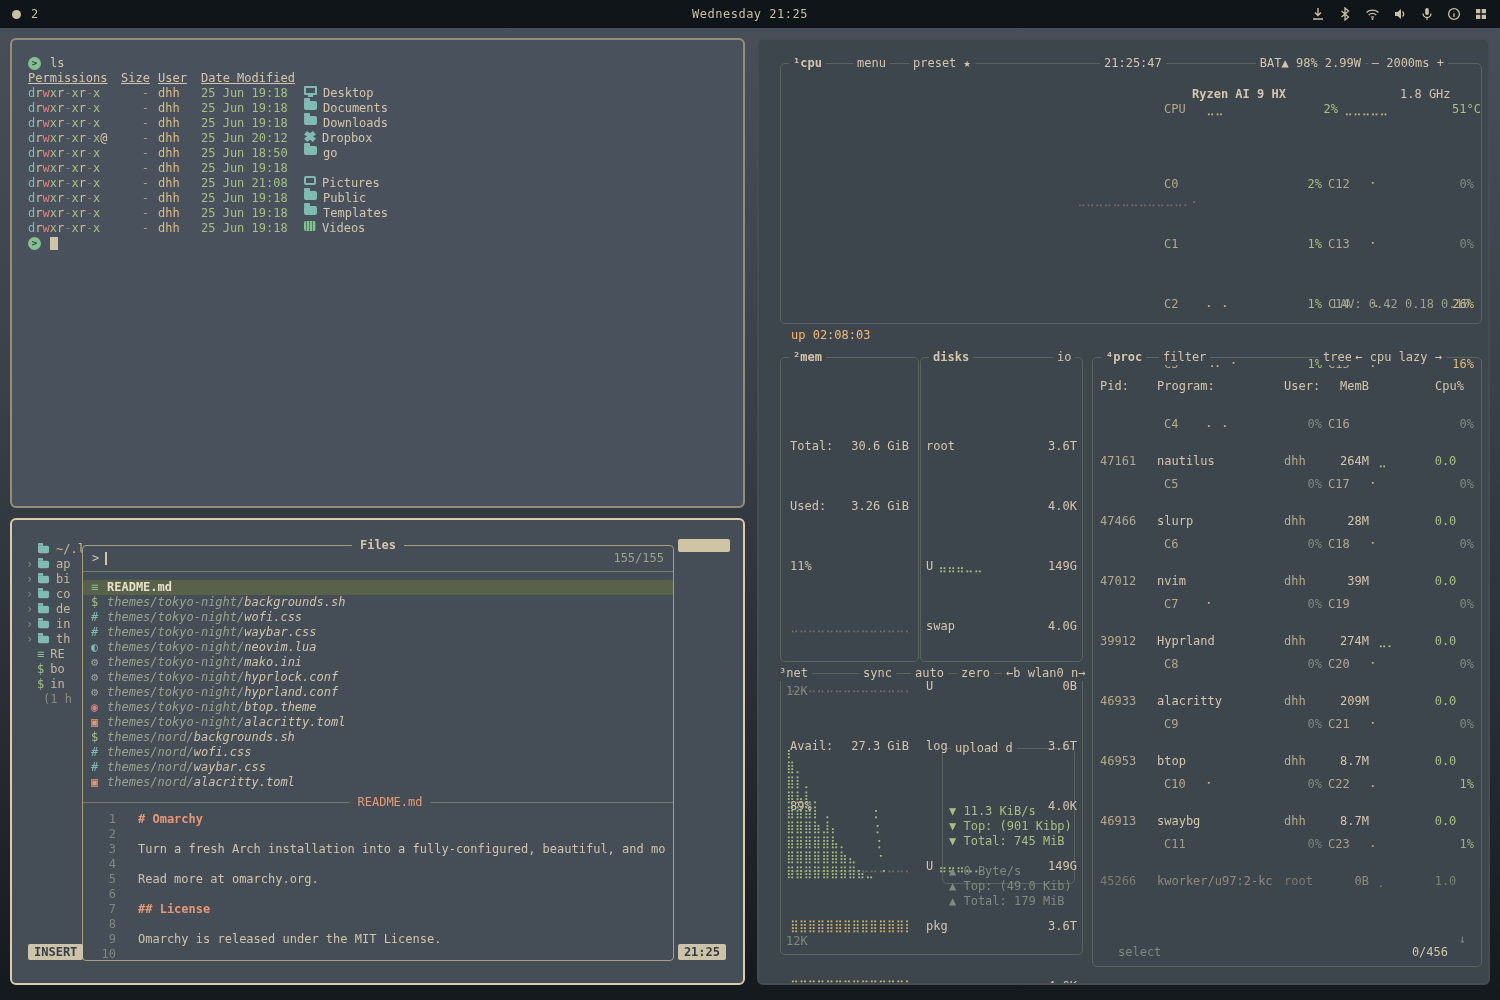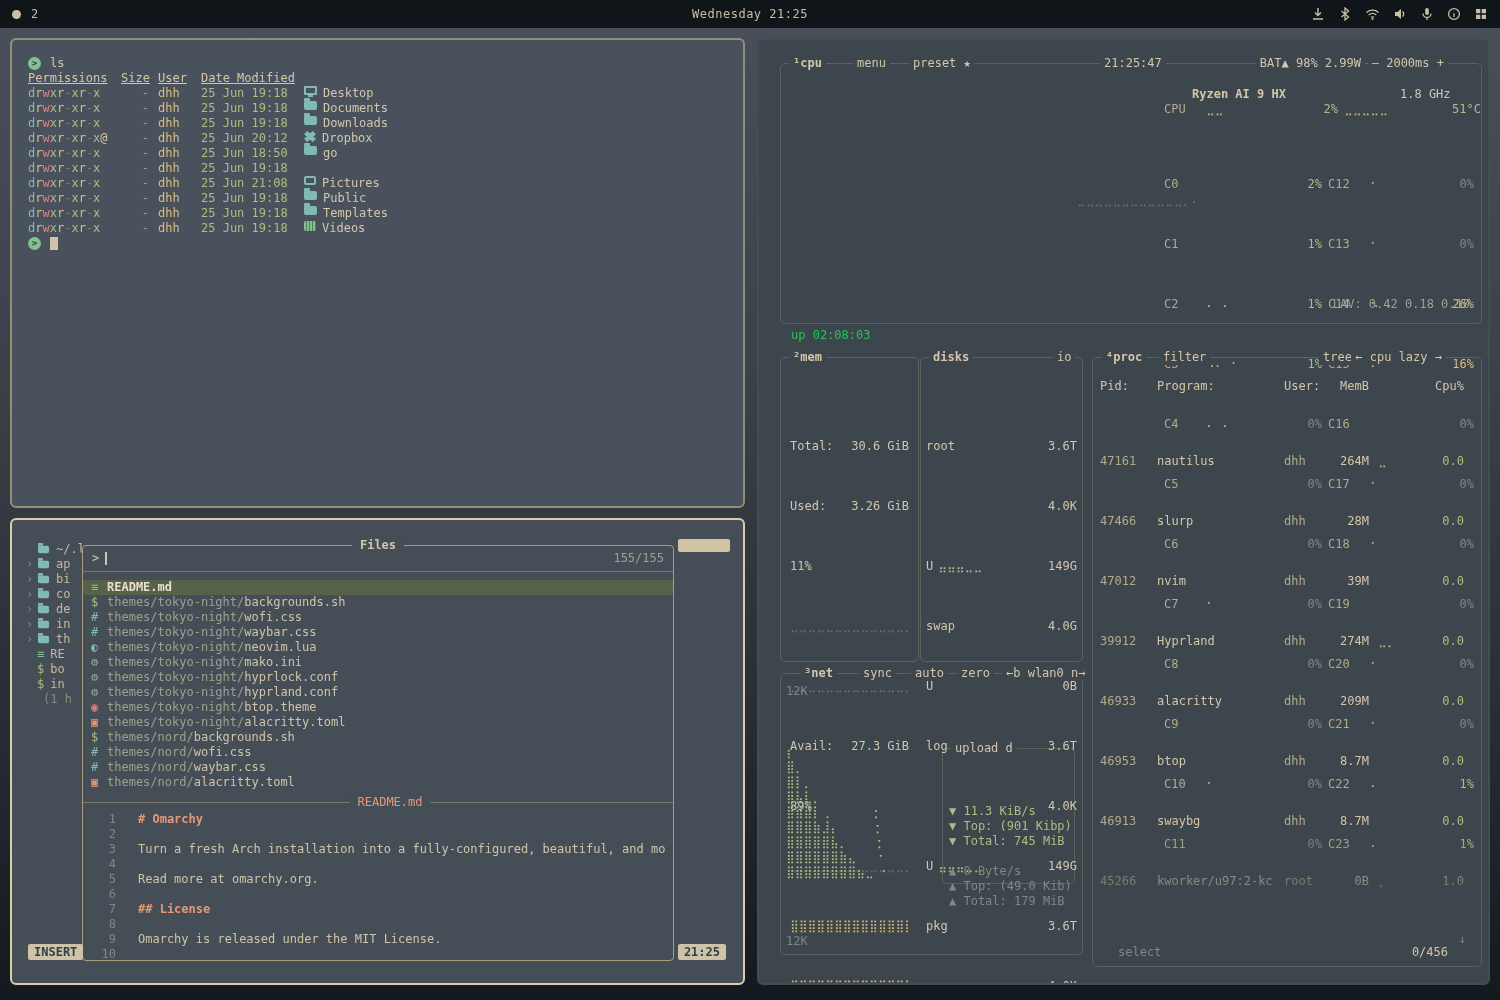--- a/index.html
+++ b/index.html
@@ -66,21 +66,21 @@
 .tr-row{display:flex;height:15px;align-items:center;color:#c4b998;white-space:pre}
 .tr-ch{width:11px;color:#7f887e}
 .tr-row .ic-folder{transform:scale(.85)}
 .dim{opacity:.55}
 #picker{position:absolute;left:70px;top:25px;width:592px;height:416px;border:1px solid #a59d7e;border-radius:4px;background:var(--nvbg);z-index:5}
 #picker-title{position:absolute;top:18px;left:366px;transform:translateX(-50%);background:var(--nvbg);padding:0 8px;font-weight:bold;z-index:6}
 #picker-scroll{position:absolute;left:666px;top:19px;width:52px;height:13px;background:#cfc4a4;border-radius:2px;z-index:6}
 #pk-input{position:absolute;left:71px;top:26px;width:590px;height:26px;display:flex;align-items:center;padding:0 9px;border-bottom:1px solid rgba(165,157,126,.55);z-index:6}
 #pk-count{margin-left:auto;color:#9aa38c}
 #pk-list{position:absolute;left:71px;top:60px;width:590px;z-index:6}
-.pk-item{display:flex;align-items:center;height:15px;padding:0 8px;color:#b9ae93;white-space:pre}
+.pk-item{display:flex;align-items:center;height:15px;padding:0 8px;font-style:italic;color:#b9ae93;white-space:pre}
 .pk-pre{color:#98a28c}
 .pk-name{color:#cfc4a8}
 .pk-item.selected{background:#58624b;border-radius:2px;font-style:normal}
 .pk-item.selected .pk-name{color:#e8e0c8;font-weight:bold}
 #pv-sep{position:absolute;left:70px;top:282px;width:592px;border-top:1px solid rgba(165,157,126,.55);z-index:6}
 #pv-title{position:absolute;top:275px;left:378px;transform:translateX(-50%);background:var(--nvbg);padding:0 8px;color:var(--orange);z-index:7}
 #pv-lines{position:absolute;left:84px;top:292px;width:576px;overflow:hidden;z-index:6}
 .pv-line{display:flex;height:15px;white-space:pre}
 .pv-n{width:20px;text-align:right;color:#7f887e;margin-right:22px;flex:none}
 .pv-t{color:#cfc4a8}
@@ -101,38 +101,38 @@
 .abs{position:absolute;white-space:pre}
 .c-green{color:var(--green)}.c-yellow{color:var(--yellow)}.c-dim2{color:#7f8a80}
 .c-gdim{color:rgba(211,198,170,.32)}.c-gyellow{color:#d0b66a}
 #cpu-total,.core-row{display:grid;white-space:pre}
 #cpu-total{grid-template-columns:36px 86px 40px 86px 45px;column-gap:6px}
 .core-row{grid-template-columns:36px 70px 40px 36px 52px 46px;column-gap:6px;height:15px}
 .cn{color:var(--fgdim)}
 .cg{color:#c9b677;overflow:hidden}
 .cp{text-align:right}
 #lav{color:#9aa38c;text-align:right}
-#uptime{color:#22c55e}
+#uptime{color:#fdba74}
 .mem-line{display:flex;height:15px;padding:0 6px;white-space:pre}
 .mv{margin-left:auto}
 .mp{color:#cfc4a8}
 .mg{overflow:hidden}
 .dsk-line{display:flex;height:15px;gap:5px;white-space:pre}
 .dg{color:var(--green);overflow:hidden}
 .dv{margin-left:auto}
 .g-line{height:15px;white-space:pre;color:var(--green)}
 .net-line{height:15px;white-space:pre}
 .proc-grid{display:grid;grid-template-columns:48px 118px 36px 40px 40px 37px;column-gap:9px;height:15px;white-space:pre}
 .ph{color:var(--fg)}
 .p-pid{text-align:left;color:var(--fgdim)}
 .p-prog{color:var(--fg);overflow:hidden}
 .p-user{color:var(--fgdim)}
 .p-mem{text-align:right;color:var(--fg)}
 .p-g{color:var(--green);overflow:hidden}
-.p-cpu{text-align:right;color:var(--green)}
+.p-cpu{text-align:center;color:var(--green)}
 #proc-fade{position:absolute;left:335px;top:790px;width:386px;height:130px;background:linear-gradient(180deg,rgba(61,69,77,0),#3d454d 82%);pointer-events:none;z-index:3}
 </style>
 </head>
 <body>
 
 <div id="topbar">
   <div class="tb-left">
     <span class="ws-dot"></span>
     <span>2</span>
   </div>
@@ -810,21 +810,21 @@
     
       
     
       
     
       
     
       
     </div>
 
-  <span class="bt-label" style="left:41px;top:626px;font-weight:bold">³net</span>
+  <span class="bt-label" style="left:16px;top:626px;font-weight:normal">³net</span>
   <span class="bt-label bt-btn" style="left:100px;top:626px">sync</span>
   <span class="bt-label bt-btn" style="left:152px;top:626px">auto</span>
   <span class="bt-label bt-btn" style="left:198px;top:626px">zero</span>
   <span class="bt-label bt-btn" style="left:243px;top:626px">←b wlan0 n→</span>
   <span class="abs c-dim2" style="left:27px;top:644px">12K</span>
   <div class="abs" style="left:27px;top:660px">
     
   <div class="g-line">⡆</div><div class="g-line">⣿⡀</div><div class="g-line">⣿⡇⡀</div><div class="g-line">⣿⣧⣇⡀</div><div class="g-line">⣿⣿⣿⡇⢀      ⡂</div><div class="g-line">⣿⣿⣿⣷⣸⡄     ⡂</div><div class="g-line">⣿⣿⣿⣿⣿⣧⡀    ⡂</div><div class="g-line">⣿⣿⣿⣿⣿⣿⣷⣄   ⠂</div><div class="g-line">⣿⣿⣿⣿⣿⣿⣿⣿⣦⣀ ⠂</div></div>
   <span class="abs c-dim2" style="left:27px;top:894px">12K</span>
   <span class="bt-label" style="left:192px;top:701px">upload d</span>

